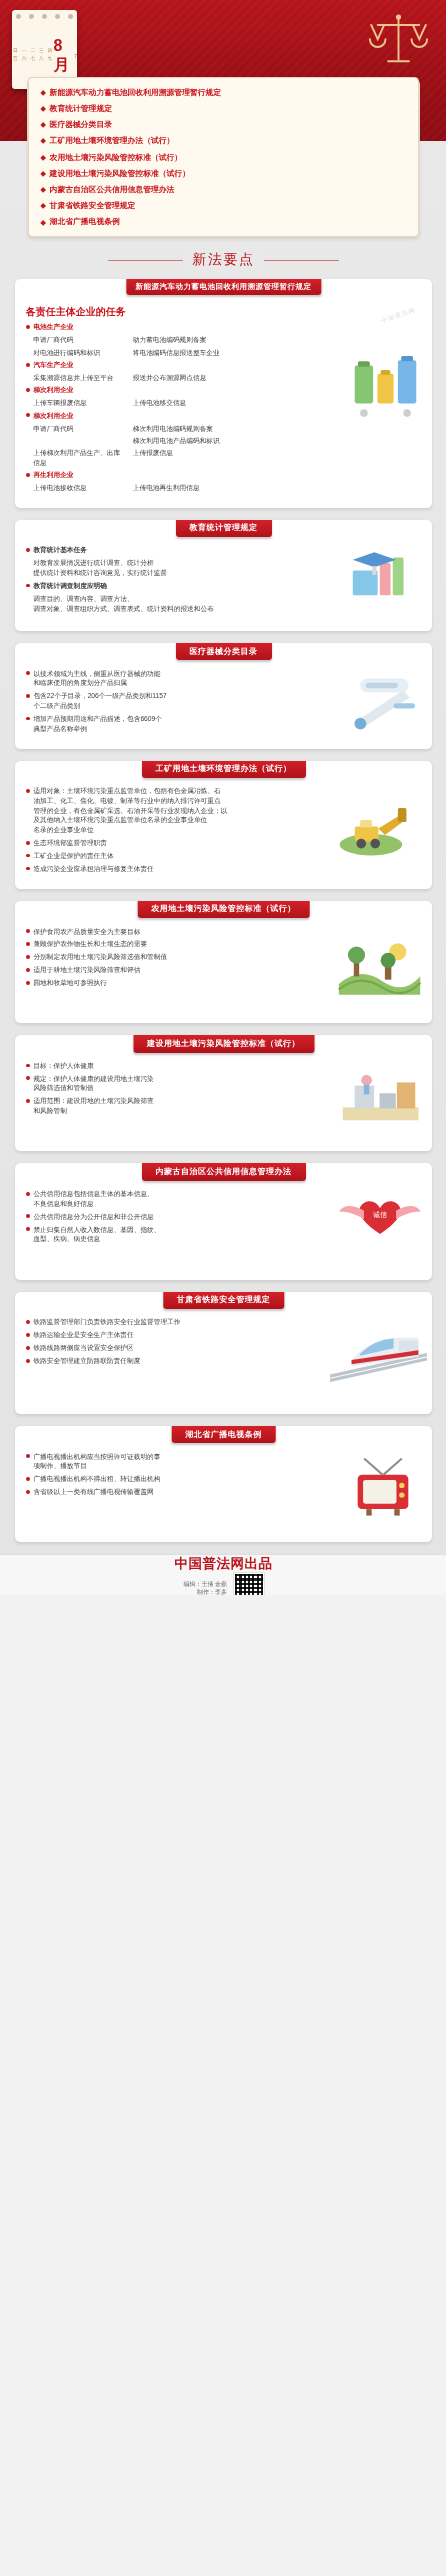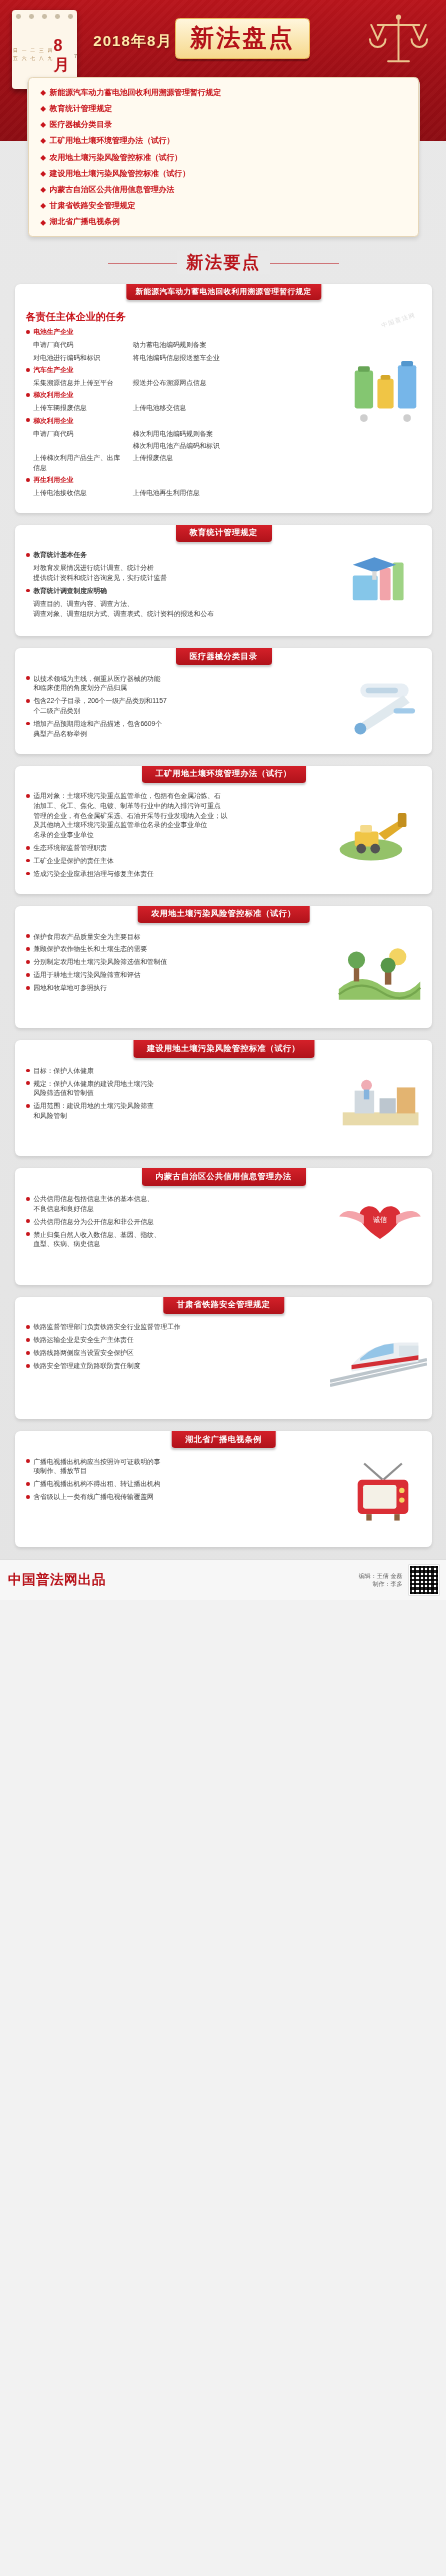--- a/index.html
+++ b/index.html
@@ -110,21 +110,21 @@
     margin:14px auto 9.7px auto;
     width:231px;
     text-align:center;
   }
   .main-heading .bar{
     position:absolute;left:0;right:0;top:50%;height:1.1px;background:#b9151c;opacity:.55;
   }
   .main-heading span{
     position:relative;display:inline-block;
     background:#e9e9e9;padding:0 9.7px;
-    color:#b9151c;font-size:17px;font-weight:bold;letter-spacing:1.6px;
+    color:#b9151c;font-size:14px;font-weight:normal;letter-spacing:1.6px;
   }
 
   
   .card{
     position:relative;
     margin:0 15px 12px 15px;
     background:#ffffff;
     border-radius:5.4px;
     box-shadow:0 1.1px 3.2px rgba(0,0,0,.10);
     padding:18.3px 10.8px 12px 10.8px;
@@ -169,21 +169,22 @@
     transform:rotate(-18deg);letter-spacing:1.1px;pointer-events:none;user-select:none;
   }
 
   
   .footer{
     margin-top:4.3px;
     background:#f7f7f7;
     border-top:0.5px solid #dedede;
     height:40px;
     display:flex;align-items:center;justify-content:space-between;
-    padding:0 8px;
+    padding:0 29px;
+    flex-direction:column;
   }
   .footer-left{
     color:#b9151c;font-size:13.5px;font-weight:bold;letter-spacing:0.5px;
   }
   .footer-right{
     display:flex;align-items:center;gap:6.5px;
   }
   .footer-credits{font-size:6px;line-height:8.6px;color:#666;text-align:right;}
   .qr{
     width:28px;height:28px;background:
@@ -220,24 +221,20 @@
           <span>六</span>
           <span>七</span>
           <span>八</span>
           <span>九</span>
         </div>
         <div class="cal-big">8月</div>
         <div class="cal-sub">7</div>
       </div>
     </div>
 
-    <div class="hdr-title">
-      <div class="hdr-year">2018年8月</div>
-      <div class="hdr-main">新法盘点</div>
-    </div>
 
     <svg class="hdr-scale" viewBox="0 0 100 100">
       <g stroke="#f3d89b" stroke-width="3" fill="none" stroke-linecap="round">
         <line x1="50" y1="14" x2="50" y2="80"></line>
         <line x1="18" y1="26" x2="82" y2="26"></line>
         <line x1="34" y1="82" x2="66" y2="82"></line>
         <path d="M8 26 L18 48 L28 26"></path>
         <path d="M72 26 L82 48 L92 26"></path>
         <path d="M6 48 a12 12 0 0 0 24 0"></path>
         <path d="M70 48 a12 12 0 0 0 24 0"></path>

